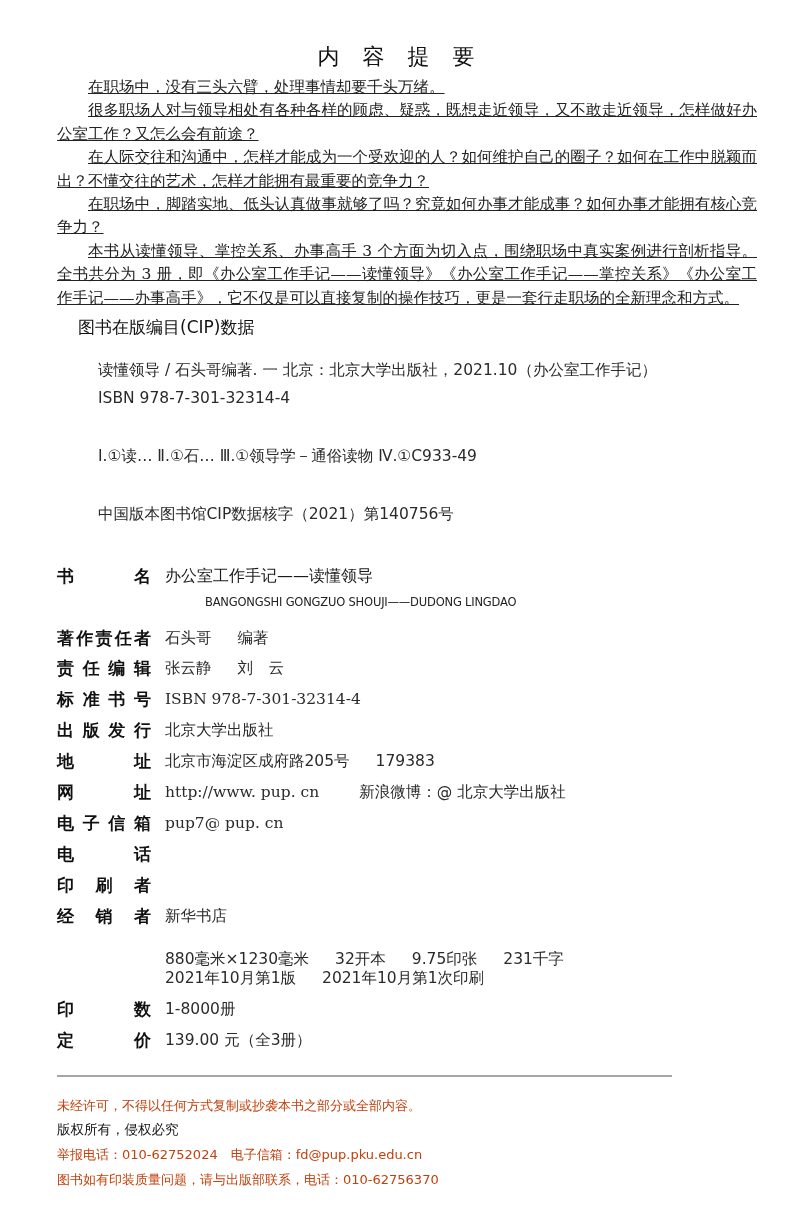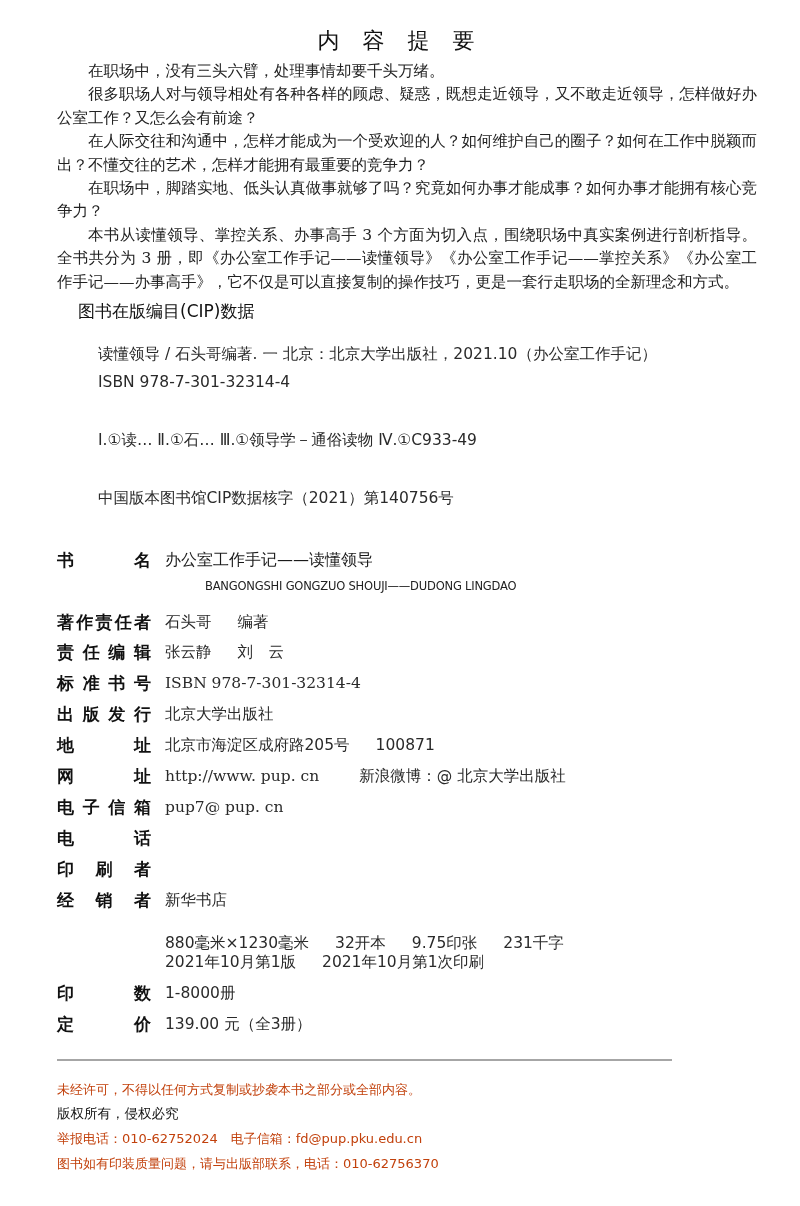--- a/index.html
+++ b/index.html
@@ -10,21 +10,21 @@
     body {
       width: 800px;
       height: 1206px;
       position: relative;
       overflow: hidden;
       color: #1e1e1e;
       font-family: "DejaVu Sans", "Liberation Sans", sans-serif;
     }
     .page {
       position: absolute;
-      left: 0; top: 0;
+      left: 0; top: 16px;
       width: 800px; height: 1018px;
     }
 
     
     .summary-title {
       position: absolute;
       top: 26px;
       left: 0;
       width: 800px;
       text-align: center;
@@ -36,20 +36,21 @@
     .summary {
       position: absolute;
       top: 60px;
       left: 57px;
       width: 700px;
       font-family: "DejaVu Serif", "Liberation Serif", serif;
       font-size: 15.5px;
       line-height: 23.4px;
       color: #222;
       text-align: justify;
+      text-decoration: underline;
     }
     .summary p {
       margin: 0;
       text-indent: 2em;
     }
 
     
     .cip-heading {
       position: absolute;
       top: 300px;
@@ -204,21 +205,21 @@
     </div>
     <div class="info-value">北京大学出版社</div>
   </div>
 
   <div class="info-row" style="top:733px;">
     <div class="info-label">
       <span>地</span>
       <span>址</span>
     </div>
     <div class="info-value">
-      <span>北京市海淀区成府路205号</span><span class="gap"></span><span>100871</span>
+      <span>北京市海淀区成府路205号</span><span class="gap"></span><span>179383</span>
     </div>
   </div>
 
   <div class="info-row" style="top:764px;">
     <div class="info-label">
       <span>网</span>
       <span>址</span>
     </div>
     <div class="info-value">
       <span class="mono">http://www. pup. cn</span><span class="gap-lg"></span><span>新浪微博：@ 北京大学出版社</span>

